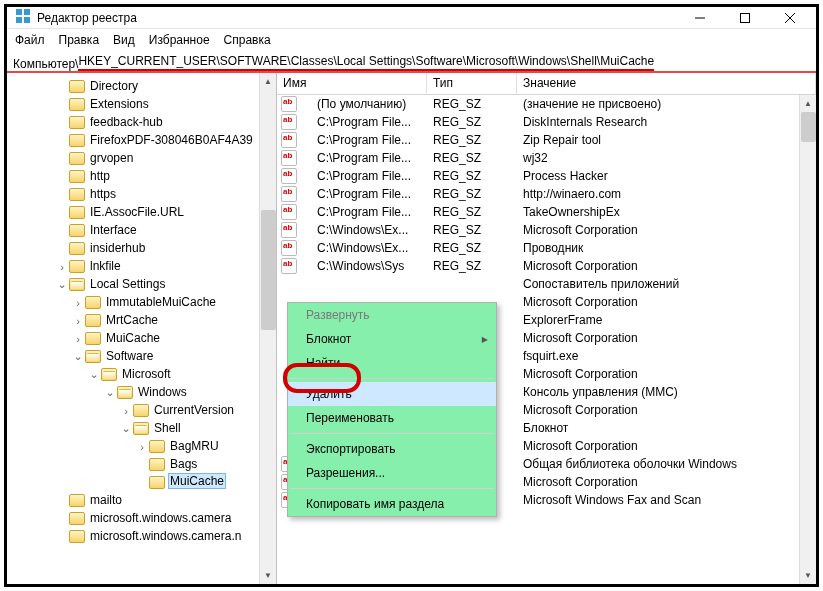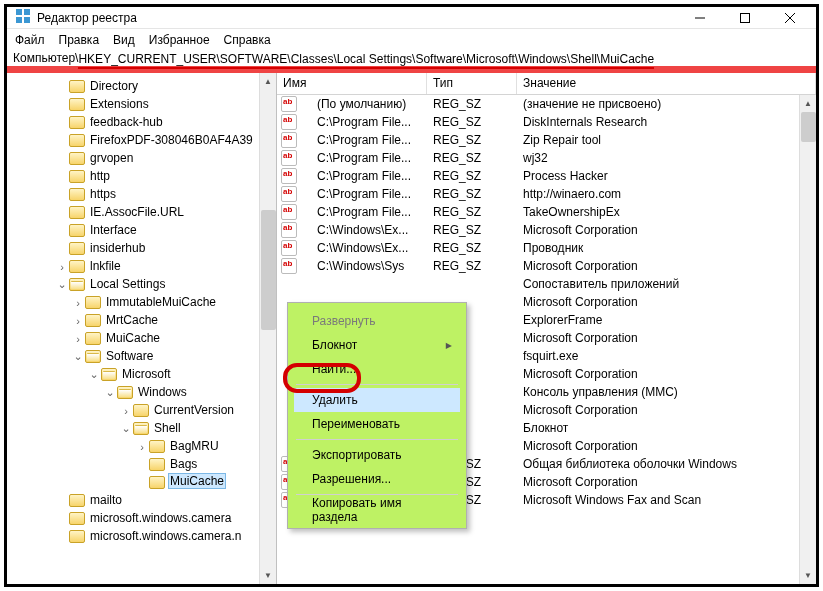--- a/index.html
+++ b/index.html
@@ -6,21 +6,21 @@
 body{background:#fff;padding:4px}
 .frame{border:3px solid #000;width:815px;height:583px;background:#fff;display:flex;flex-direction:column}
 .titlebar{height:22px;display:flex;align-items:center;padding:0 4px 0 8px;border-bottom:1px solid #e5e5e5}
 .titlebar .icon svg{width:16px;height:16px}
 .titlebar .title{margin-left:6px}
 .winbtns{margin-left:auto;display:flex}
 .winbtn{width:45px;height:28px;display:flex;align-items:center;justify-content:center}
 .winbtn svg{width:10px;height:10px}
 .menubar{height:22px;display:flex;align-items:center;gap:14px;padding:0 8px}
 .menubar span{cursor:default}
-.pathbar{height:22px;padding:0 6px;display:flex;align-items:flex-start;border-bottom:7px solid #ef4444}
+.pathbar{height:22px;padding:0 6px;display:flex;align-items:flex-end;border-bottom:2px solid #ef4444}
 .pathhl{border-bottom:2px solid #d40000;display:inline-block;line-height:16px}
 .content{flex:1;display:flex;overflow:hidden}
 .tree{width:270px;border-right:1px solid #c0c0c0;overflow:hidden;padding:2px 0;position:relative}
 .row{display:flex;align-items:flex-end;height:18px;white-space:nowrap}
 .twisty{width:14px;text-align:center;font-size:11px;color:#666;display:inline-block}
 .indent{display:inline-block}
 .folder{width:16px;height:13px;display:inline-block;margin-right:3px;background:linear-gradient(#fff4c6,#f7d46a);border:1px solid #c9a227;border-radius:2px;position:relative}
 .folder.open::before{content:"";position:absolute;inset:2px 1px 1px 1px;background:linear-gradient(#fff,#f8e08c);border-top:1px solid #d9b94a;border-radius:1px}
 .label{padding:0 2px}
 .selected .label{background:#cde8ff;border:1px solid #7cb8e6;padding:0 1px}
@@ -28,21 +28,21 @@
 .lhdr{height:22px;display:flex;border-bottom:1px solid #d4d4d4}
 .lhdr div{padding:3px 6px;border-right:1px solid #e0e0e0}
 .c-name{width:150px}.c-type{width:90px}.c-data{flex:1}
 .lrow{display:flex;height:18px;align-items:center}
 .lrow .c-name{display:flex;align-items:center;gap:20px;white-space:nowrap;overflow:hidden;padding-left:4px}
 .abicon{width:16px;height:16px;display:inline-block;position:relative;flex-shrink:0}
 .abicon::before{content:"";position:absolute;inset:0;background:#fff;border:1px solid #bbb;border-radius:2px}
 .abicon::after{content:"ab";position:absolute;top:1px;left:2px;font-size:8px;font-weight:bold;color:#d40000}
 .lrow .c-type{padding-left:6px;white-space:nowrap}
 .lrow .c-data{padding-left:6px;white-space:nowrap;overflow:hidden}
-.ctxmenu{position:absolute;left:287px;top:302px;width:180px;background:#bef264;border:1px solid #b0b0b0;box-shadow:3px 3px 5px rgba(0,0,0,.25);padding:6px}
+.ctxmenu{position:absolute;left:287px;top:302px;width:210px;background:#86efac;border:1px solid #b0b0b0;box-shadow:3px 3px 5px rgba(0,0,0,.25);padding:0}
 .ctxmenu .item{height:24px;display:flex;align-items:center;padding:0 18px;position:relative}
 .ctxmenu .item.disabled{color:#7a7a7a}
 .ctxmenu .item.hover{background:#cde8ff}
 .ctxmenu .sep{height:1px;background:#d0d0d0;margin:3px 2px}
 .ctxmenu .sub::after{content:"▶";font-size:8px;position:absolute;right:8px;color:#555}
 .redring{position:absolute;left:283px;top:363px;width:78px;height:30px;border:4px solid #d40000;border-radius:14px;pointer-events:none}
 .scrollbar{position:absolute;right:0;top:0;bottom:0;width:17px;background:#f0f0f0;border-left:1px solid #ddd;display:flex;flex-direction:column;align-items:center}
 .sbbtn{height:17px;width:100%;display:flex;align-items:center;justify-content:center;font-size:8px;color:#555}
 .sbthumb{width:15px;background:#cdcdcd;border-radius:2px;margin:0 1px}
 </style>

